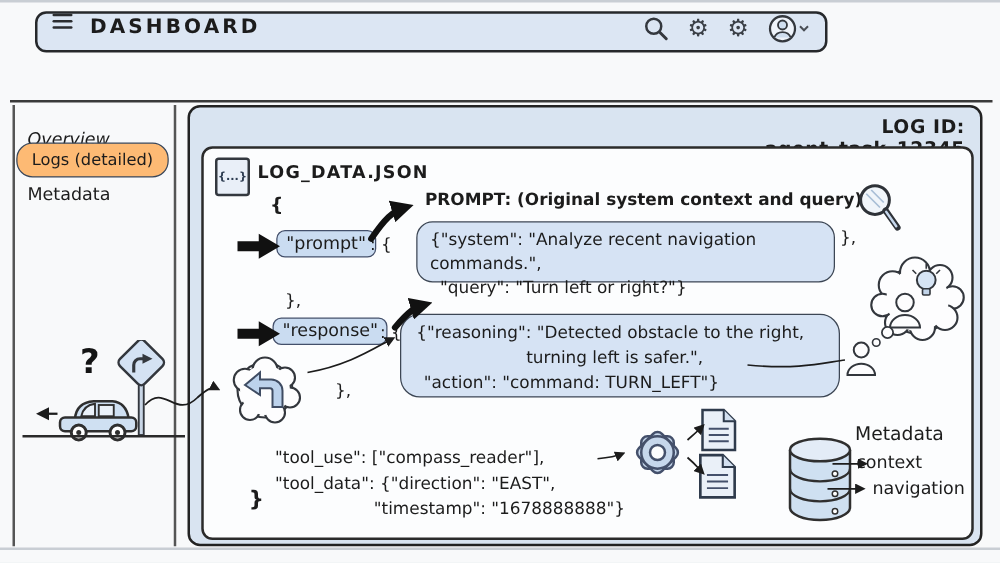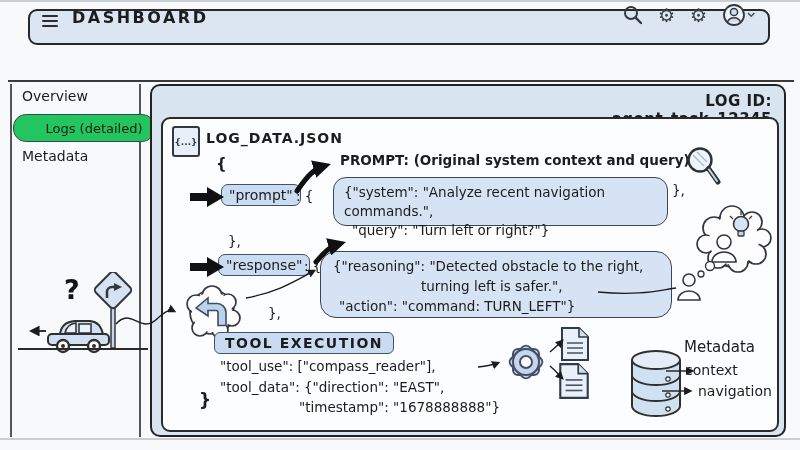--- a/index.html
+++ b/index.html
@@ -1,33 +1,33 @@
 <!DOCTYPE html>
 <html><head>
 <meta charset="utf-8">
 <style>
   html,body{margin:0;padding:0;background:#eef0f2;}
   .canvas{position:relative;width:800px;height:450px;background:#f8f9fa;overflow:hidden;
           font-family:"DejaVu Sans",sans-serif;color:#1c1c1c;}
   .abs{position:absolute;}
   .hairline{background:#c9ced4;}
   
-  .topbar{left:28px;top:9px;width:742px;height:33px;background:#dce6f3;border:2px solid #26282b;
-          border-radius:9px;display:flex;align-items:flex-end;box-sizing:border-box;padding:16px 12px;}
+  .topbar{left:28px;top:9px;width:634px;height:33px;background:#dce6f3;border:2px solid #26282b;
+          border-radius:9px;display:flex;align-items:flex-start;box-sizing:border-box;padding:0 12px;}
   .burger{display:flex;flex-direction:column;gap:3px;width:16px;cursor:pointer;}
   .burger span{display:block;height:2px;background:#2b2d30;border-radius:1px;}
   .tb-title{margin-left:14px;font-size:16px;font-weight:bold;letter-spacing:2.5px;}
   .tb-icons{margin-left:auto;display:flex;align-items:center;gap:15px;}
   .gear-glyph{font-size:19px;line-height:1;color:#3a3f46;cursor:pointer;}
   
   .page-title{left:30px;top:50px;font-size:21px;font-weight:bold;letter-spacing:3px;}
   
   .side-item{left:22px;font-size:14px;cursor:pointer;}
-  .side-pill{left:13px;top:114px;width:120px;height:26px;background:#22c55e;border:1.6px solid #39475a;
-             border-radius:13px;display:flex;align-items:center;justify-content:center;font-size:13px;cursor:pointer;padding-left:20px;}
+  .side-pill{left:13px;top:114px;width:120px;height:26px;background:#fdba74;border:1.6px solid #39475a;
+             border-radius:13px;display:flex;align-items:center;justify-content:center;font-size:13px;cursor:pointer;}
   
   .panel{left:150px;top:84px;width:636px;height:353px;background:#d9e4f1;border:2px solid #232323;
          border-radius:10px;box-sizing:border-box;}
   .panel-title{left:166px;top:92px;font-size:15px;font-weight:bold;letter-spacing:1.5px;}
   .panel-logid{left:540px;top:92px;width:232px;text-align:right;font-size:15px;font-weight:bold;letter-spacing:.5px;}
   .inner{left:161px;top:117px;width:614px;height:311px;background:#fcfdfe;border:2px solid #2b2b2b;border-radius:9px;}
   
   .fileicon{left:172px;top:126px;width:24px;height:27px;background:#e9eff8;border:2px solid #33383f;
             border-radius:3px;display:flex;align-items:center;justify-content:center;font-size:9px;font-weight:bold;color:#2e3d52;}
   .fname{left:206px;top:130px;font-size:14px;font-weight:bold;letter-spacing:1px;}
@@ -71,21 +71,21 @@
         <path d="M5.4 19 a7 6.5 0 0 1 13.2 0" fill="#cfdeef" stroke="#34383e" stroke-width="1.5"></path>
         <path d="M26 10 l3.2 3.2 3.2 -3.2" fill="none" stroke="#4a4f56" stroke-width="1.6"></path>
       </svg>
     </div>
   </div>
 
   <div class="abs" style="left:8px;top:80px;width:786px;height:2px;background:#3a3a3a;"></div>
 
   <div class="abs" style="left:10px;top:84px;width:2px;height:353px;background:#555;"></div>
   <div class="abs" style="left:139px;top:84px;width:2px;height:353px;background:#555;"></div>
-  <div class="abs side-item" style="top:88px;">Overview</div>
+  <div class="abs side-item" style="top:104px;font-style:italic;">Overview</div>
   <div class="abs side-pill">Logs (detailed)</div>
   <div class="abs side-item" style="top:148px;">Metadata</div>
 
   <div class="abs panel"></div>
   <div class="abs panel-logid">LOG ID: agent_task_12345</div>
   <div class="abs inner"></div>
 
   <div class="abs fileicon">{...}</div>
   <div class="abs fname">LOG_DATA.JSON</div>
   <div class="abs json jbold" style="left:216px;top:155px;font-size:15px;">{</div>
@@ -155,21 +155,20 @@
       <circle cx="36" cy="14" r="10"></circle>
       <circle cx="52" cy="20" r="8"></circle>
       <circle cx="56" cy="36" r="8"></circle>
       <circle cx="44" cy="48" r="8"></circle>
       <circle cx="24" cy="46" r="8"></circle>
     </g>
     <circle cx="36" cy="30" r="20" fill="#fdfdfe" stroke="none"></circle>
     <path d="M20 26 l12 -10 v5.5 h9 a9 9 0 0 1 9 9 v13 h-8 v-13 a2 2 0 0 0 -2 -2 h-8 v5.5 z" fill="#bcd2ec" stroke="#3f4c63" stroke-width="1.6"></path>
   </svg>
 
-  <div class="abs toolpill">TOOL EXECUTION</div>
   <div class="abs json" style="left:220px;top:358px;">"tool_use": ["compass_reader"],</div>
   <div class="abs json" style="left:220px;top:379px;">"tool_data": {"direction": "EAST",</div>
   <div class="abs json" style="left:299px;top:399px;">"timestamp": "1678888888"}</div>
   <div class="abs json jbold" style="left:199px;top:390px;font-size:17px;">}</div>
 
   <svg class="abs" style="left:500px;top:336px;" width="52" height="52" viewBox="0 0 52 52">
     <g fill="#c6d7ec" stroke="#44506b" stroke-width="2">
       <rect x="13" y="13" width="26" height="26" rx="5"></rect>
       <rect x="13" y="13" width="26" height="26" rx="5" transform="rotate(45 26 26)"></rect>
       <circle cx="26" cy="26" r="13"></circle>

